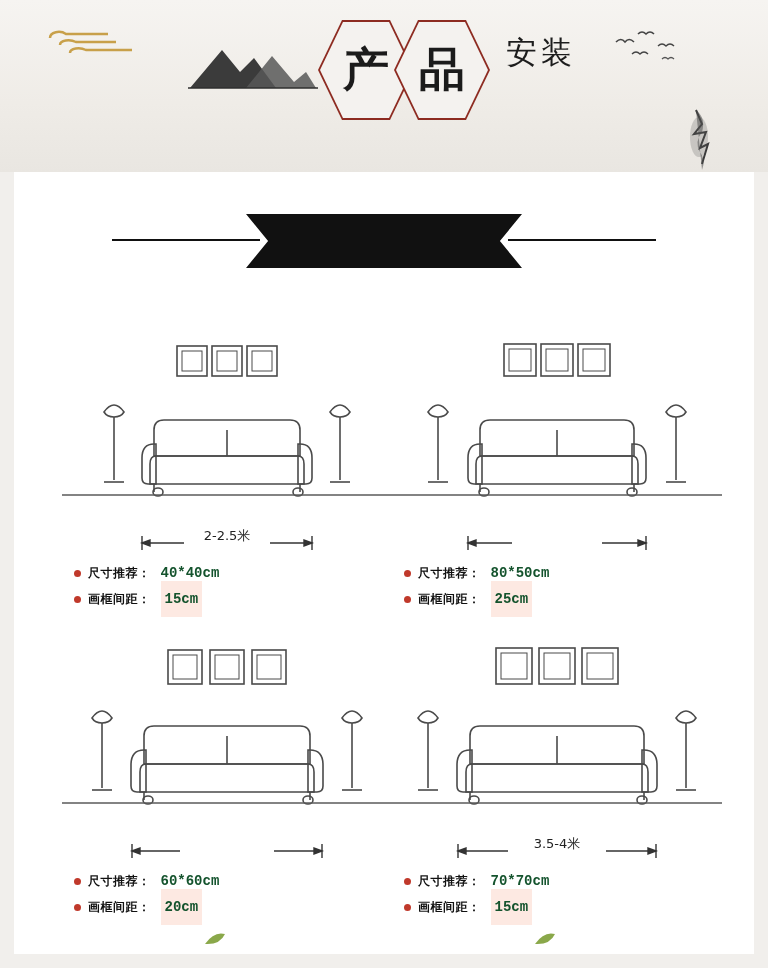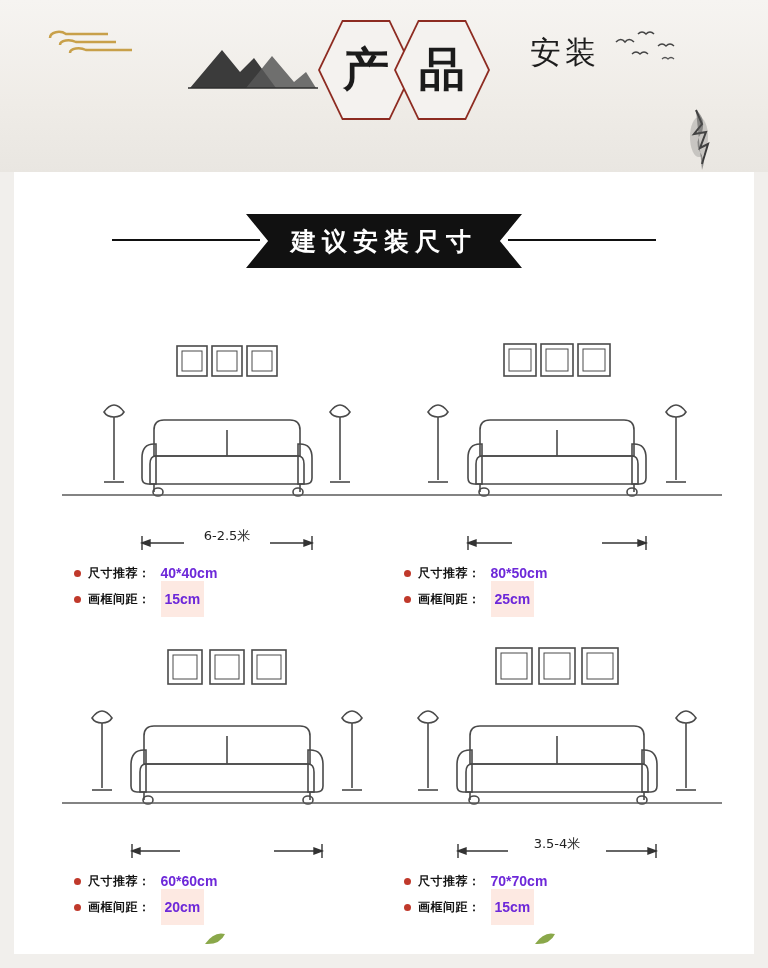--- a/index.html
+++ b/index.html
@@ -44,21 +44,20 @@
     font-family:"DejaVu Sans","Liberation Sans",sans-serif;
     letter-spacing:0;
   }
   .hex1{left:0;}
   .hex2{left:76px;}
 
   .head-sub{
     position:absolute;left:506px;top:32px;
     font-size:31px;color:#1d1d1d;letter-spacing:4px;
     font-family:Liberation Sans, sans-serif;
-    margin-left:24px;
   }
   .head-en{
     position:absolute;left:508px;top:82px;
     font-size:20px;color:#2a2a2a;letter-spacing:1px;
     font-family:"Liberation Serif","DejaVu Serif",serif;
   }
 
   
   .card{
     position:absolute;left:14px;top:172px;width:740px;height:782px;
@@ -112,22 +111,22 @@
   .bullet{
     width:7px;height:7px;border-radius:50%;background:#c0392b;
     margin-right:7px;flex:0 0 auto;
   }
   .spec-label{
     font-size:12px;color:#111;font-weight:700;
     font-family:"DejaVu Sans","Liberation Sans",sans-serif;
     letter-spacing:0.5px;
   }
   .spec-value{
-    font-size:14px;color:#6d28d9;font-weight:700;margin-left:10px;
-    font-family:Liberation Sans, sans-serif;
+    font-size:14px;color:#14532d;font-weight:700;margin-left:10px;
+    font-family:Liberation Mono, monospace;
   }
   .hl{background:#fde9e2;padding:10px 4px;}
 
   .leaf{position:absolute;width:22px;height:14px;}
   .leaf1{left:190px;top:760px;}
   .leaf2{left:520px;top:760px;}
 
   .footer-strip{
     position:absolute;left:0;top:954px;width:768px;height:14px;background:#f1efec;
   }
@@ -175,21 +174,20 @@
 
   <div class="head-sub">安装</div>
 </div>
 
 <div class="card">
 
   <div class="ribbon-wrap">
     <div class="rule rule-l"></div>
     <div class="rule rule-r"></div>
     <div class="ribbon2"></div>
-    <div class="ribbon-text">建议安装尺寸</div>
   </div>
 
   <div class="panels">
 
     <div class="panel p0">
       <svg class="scene" viewBox="0 0 330 196">
         <g fill="none" stroke="#4a4a4a" stroke-width="1.6">
           <rect x="115" y="14" width="30" height="30"></rect>
             <rect x="120" y="19" width="20" height="20" stroke-width="1"></rect>
           <rect x="150" y="14" width="30" height="30"></rect>
@@ -219,21 +217,21 @@
           <path d="M80 8 L80 22"></path>
             <path d="M250 8 L250 22"></path>
           <path d="M80 15 L122 15"></path>
             <path d="M208 15 L250 15"></path>
           <path d="M80 15 l8 -3 l0 6 Z" fill="#333"></path>
           <path d="M250 15 l-8 -3 l0 6 Z" fill="#333"></path>
         </g>
       </svg>
 
       <div style="position:absolute;left:0;top:196px;width:330px;height:26px;pointer-events:none;">
-        <div class="dim-label">6-2.5米</div>
+        <div class="dim-label">2-2.5米</div>
       </div>
       <div class="specs">
         <div class="spec-row">
           <span class="bullet"></span>
           <span class="spec-label">尺寸推荐：</span>
           <span class="spec-value">40*40cm</span>
         </div>
         <div class="spec-row">
           <span class="bullet"></span>
           <span class="spec-label">画框间距：</span>

